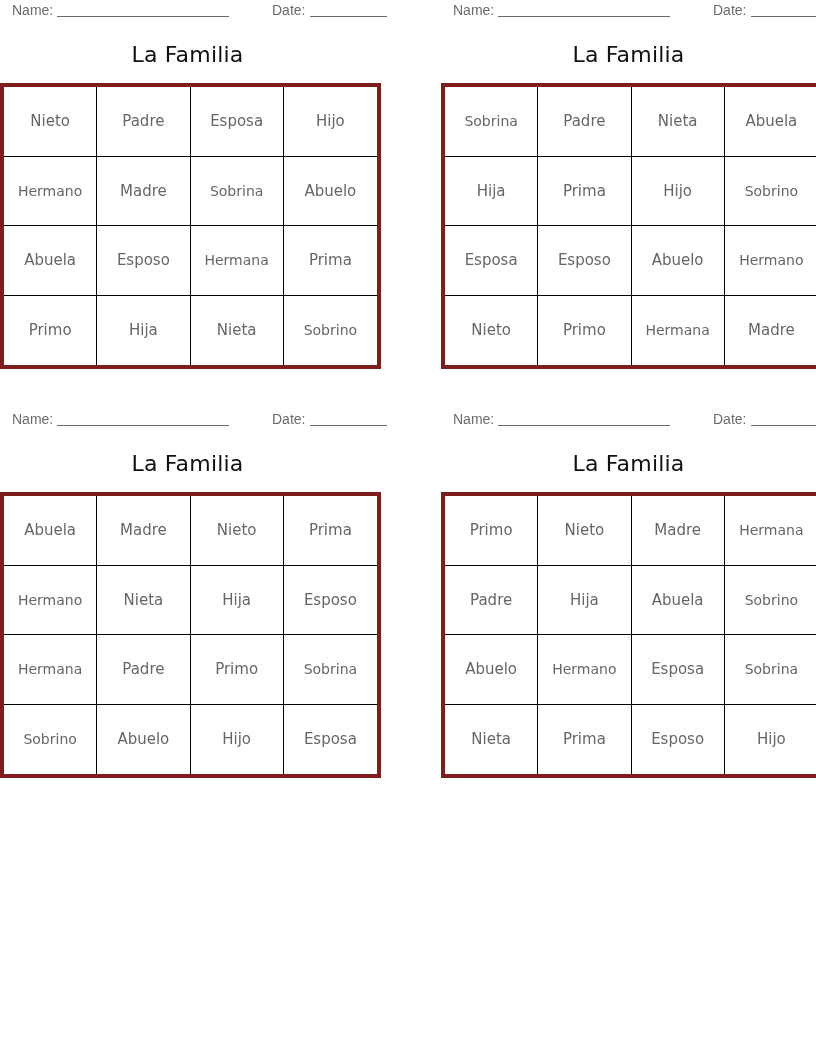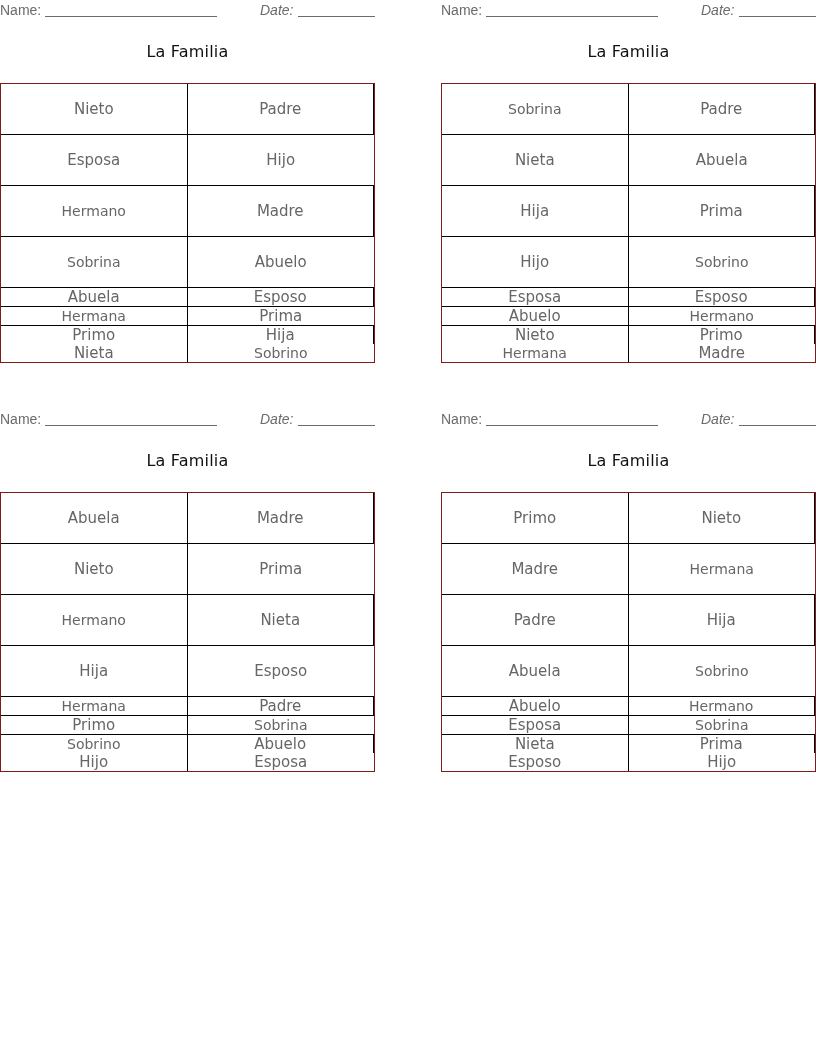--- a/index.html
+++ b/index.html
@@ -20,66 +20,66 @@
       height: 364px;
     }
     .card-1 { left: 0px;   top: 0px; }
     .card-2 { left: 441px; top: 0px; }
     .card-3 { left: 0px;   top: 409px; }
     .card-4 { left: 441px; top: 409px; }
 
     .header-line {
       position: absolute;
       top: 2px;
-      left: 0;
+      left: 12px;
       width: 375px;
       height: 18px;
       font-family: "Liberation Sans", sans-serif;
       font-size: 14px;
       color: #6b6b6b;
       white-space: nowrap;
     }
     .name-label { position: absolute; left: 0; top: 0; }
     .name-line {
       position: absolute;
       left: 45px;
       top: 14px;
       width: 172px;
       border-bottom: 1px solid #6b6b6b;
     }
-    .date-label { position: absolute; left: 260px; top: 0; font-style: italic; }
+    .date-label { position: absolute; left: 260px; top: 0; }
     .date-line {
       position: absolute;
       left: 298px;
       top: 14px;
       width: 77px;
       border-bottom: 1px solid #6b6b6b;
     }
 
     .title {
       position: absolute;
       top: 42px;
       left: 0;
       width: 375px;
       text-align: center;
       font-family: "DejaVu Sans", sans-serif;
-      font-size: 16px;
+      font-size: 22px;
       color: #111111;
       letter-spacing: 0.2px;
     }
 
     .grid {
       position: absolute;
       top: 83px;
       left: 0;
       width: 373px;
       height: 278px;
-      border: 1px solid #7f1d1d;
+      border: 4px solid #7f1d1d;
       display: grid;
-      grid-template-columns: repeat(2, 1fr);
+      grid-template-columns: repeat(4, 1fr);
       grid-template-rows: repeat(4, 1fr);
       background: #ffffff;
     }
     .cell {
       border-right: 1px solid #000000;
       border-bottom: 1px solid #000000;
       display: flex;
       align-items: center;
       justify-content: center;
       font-family: "DejaVu Sans", sans-serif;

